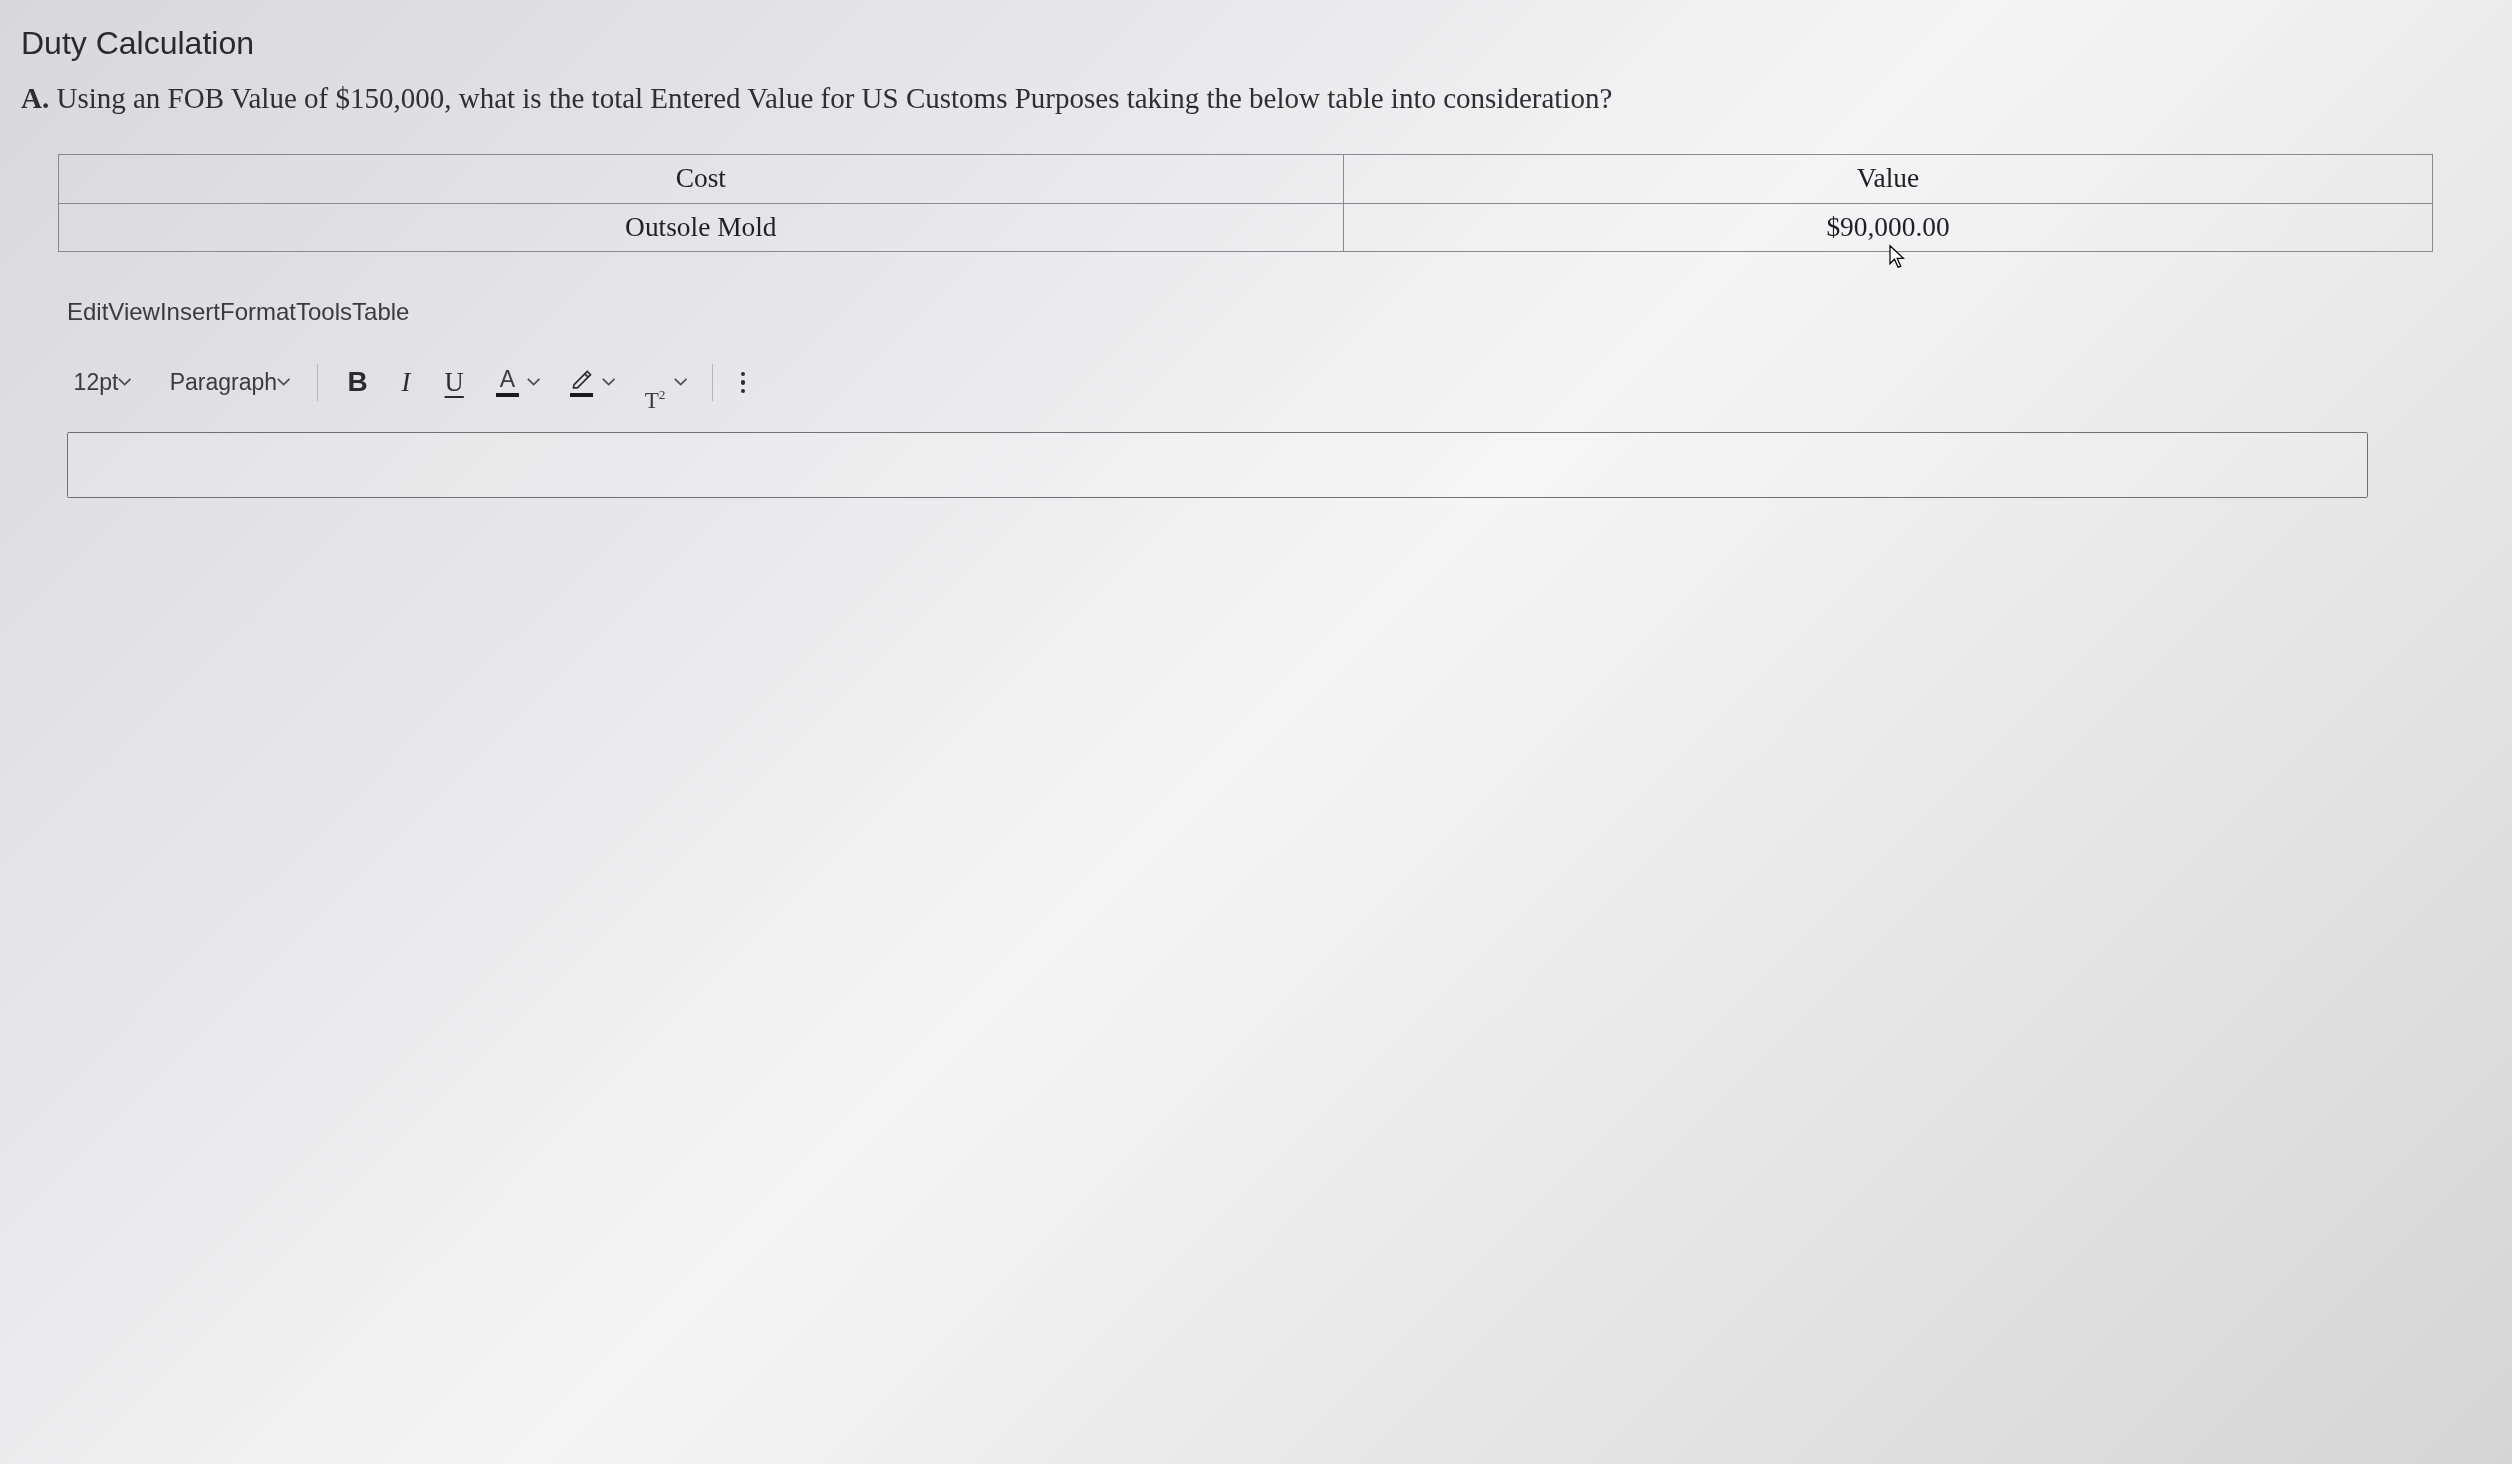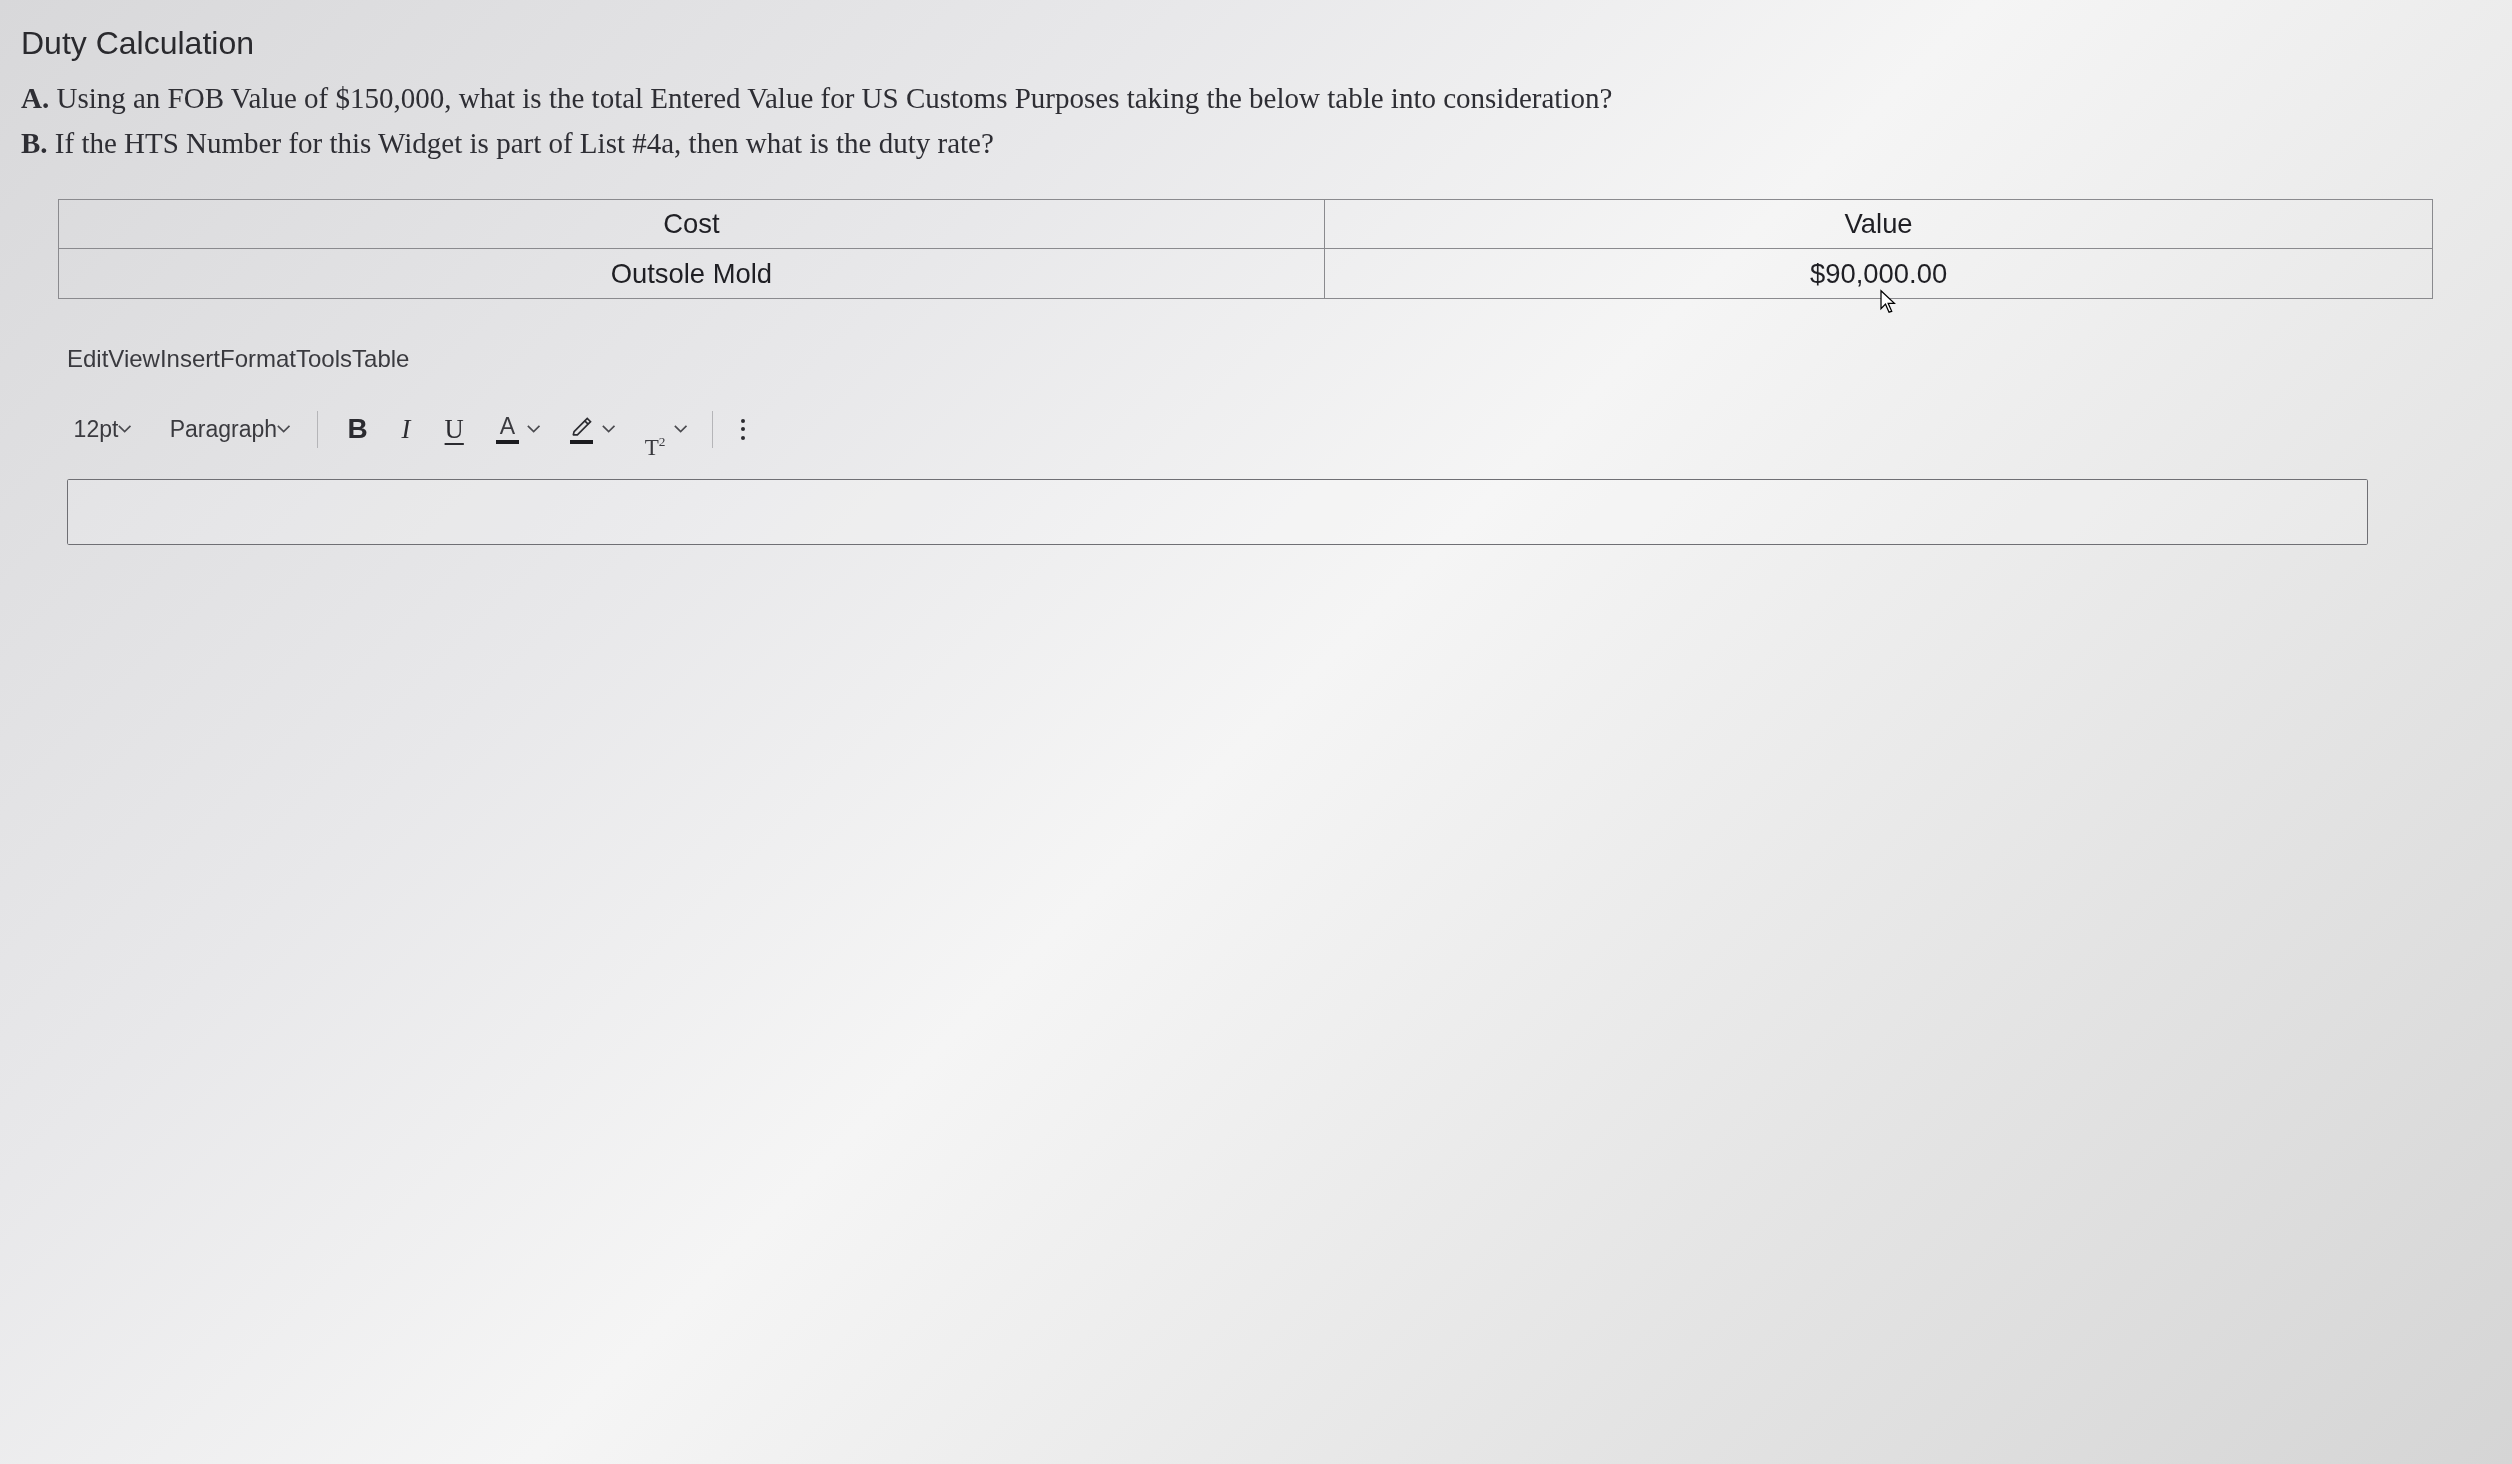--- a/index.html
+++ b/index.html
@@ -31,20 +31,21 @@
       font-weight: 600;
     }
     .question-block p {
       margin: 0;
     }
     .data-table {
       width: 96%;
       margin-left: 37px;
       border-collapse: collapse;
       margin-bottom: 46px;
+      font-family: Liberation Serif, serif;
     }
     .data-table th, .data-table td {
       border: 0.8px solid #8a8a8e;
       padding: 8.3px 16.6px;
       font-size: 27.4px;
       text-align: center;
       font-weight: 400;
       color: #1f1f24;
     }
     .data-table th {
@@ -177,21 +178,20 @@
       pointer-events: none;
     }
   </style>
 </head>
 <body>
 
 <h2 class="heading">Duty Calculation</h2>
 
 <div class="question-block">
   <p><span class="label">A.</span><span> Using an FOB Value of $150,000, what is the total Entered Value for US Customs Purposes taking the below table into consideration?</span></p>
-  <p><span class="label">B.</span><span> If the HTS Number for this Widget is part of List #4a, then what is the duty rate?</span></p>
 </div>
 
 <table class="data-table">
   <thead>
     <tr>
       <th>Cost</th>
       <th>Value</th>
     </tr>
   </thead>
   <tbody>

